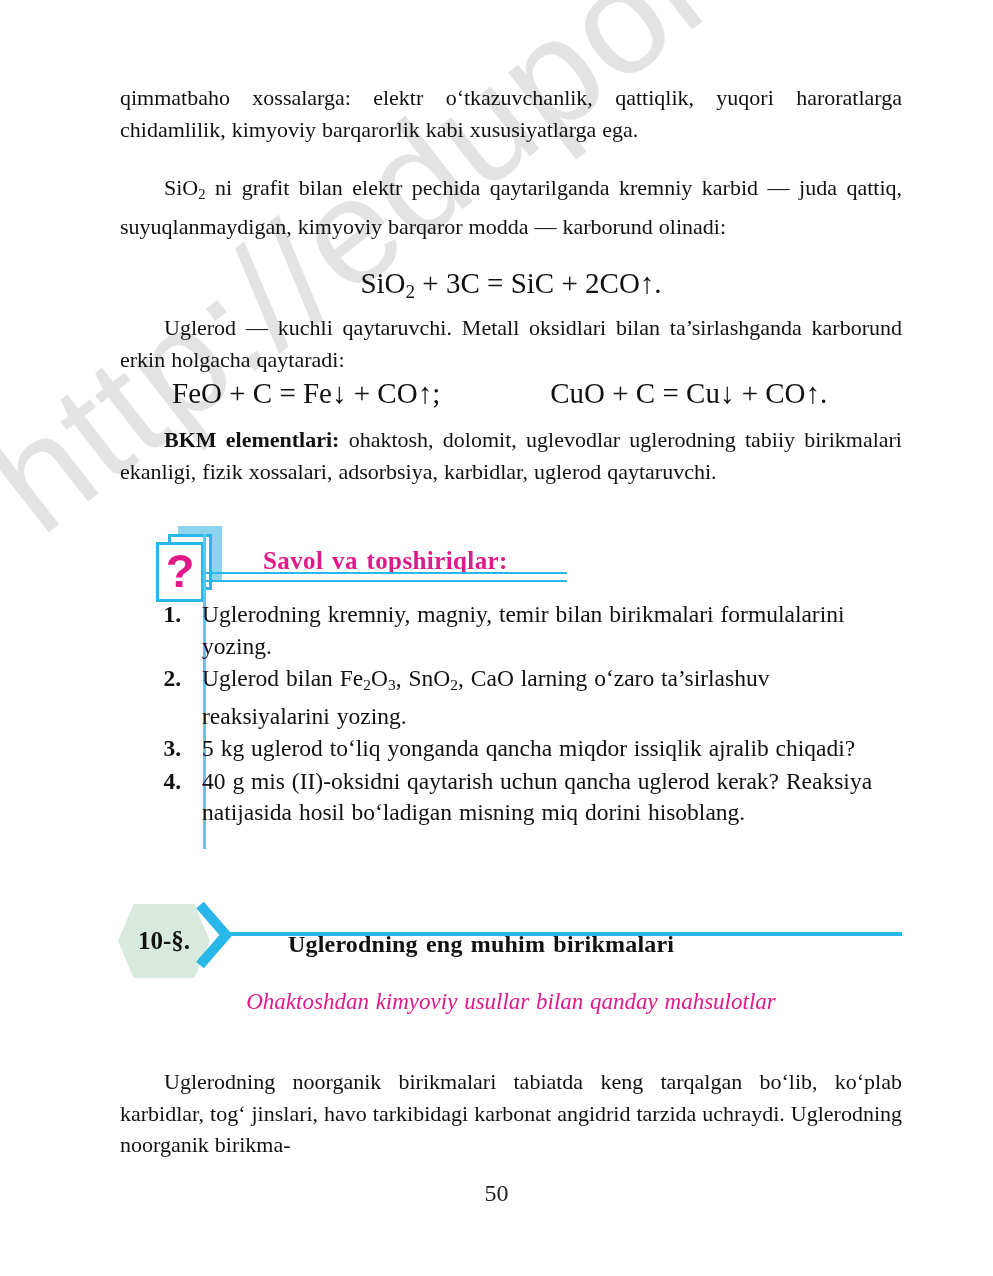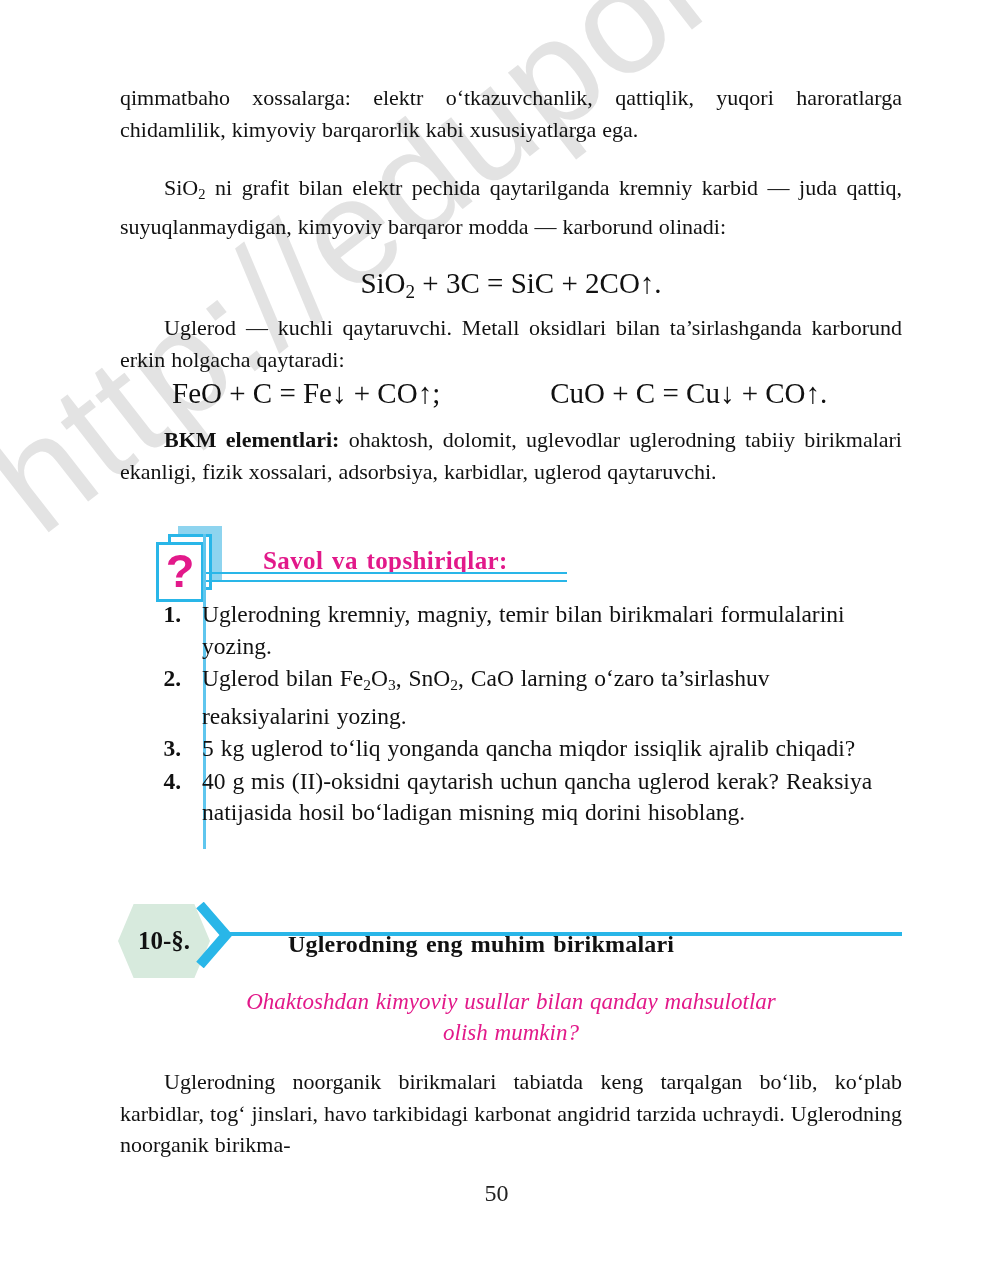--- a/index.html
+++ b/index.html
@@ -330,21 +330,20 @@
         <svg width="36" height="66" viewBox="0 0 36 66">
           <path d="M4 3 L30 33 L4 63" fill="none" stroke="#29b6e8" stroke-width="10" stroke-linecap="butt" stroke-linejoin="miter"></path>
         </svg>
       </div>
       <div class="sec-line"></div>
       <div class="sec-title">Uglerodning eng muhim birikmalari</div>
     </div>
 
     <div class="pinkq" style="top:986px;">
       <div>Ohaktoshdan kimyoviy usullar bilan qanday mahsulotlar</div>
-      <div>olish mumkin?</div>
     </div>
 
     <div class="col" style="top:1066px;">
       <p class="body indent">Uglerodning noorganik birikmalari tabiatda keng tarqalgan bo‘lib, ko‘plab karbidlar, tog‘ jinslari, havo tarkibidagi karbonat angidrid tarzida uchraydi. Uglerodning noorganik birikma-</p>
     </div>
 
     <div class="pageno" style="top:1180px;">50</div>
 
   </div>
 </div>

